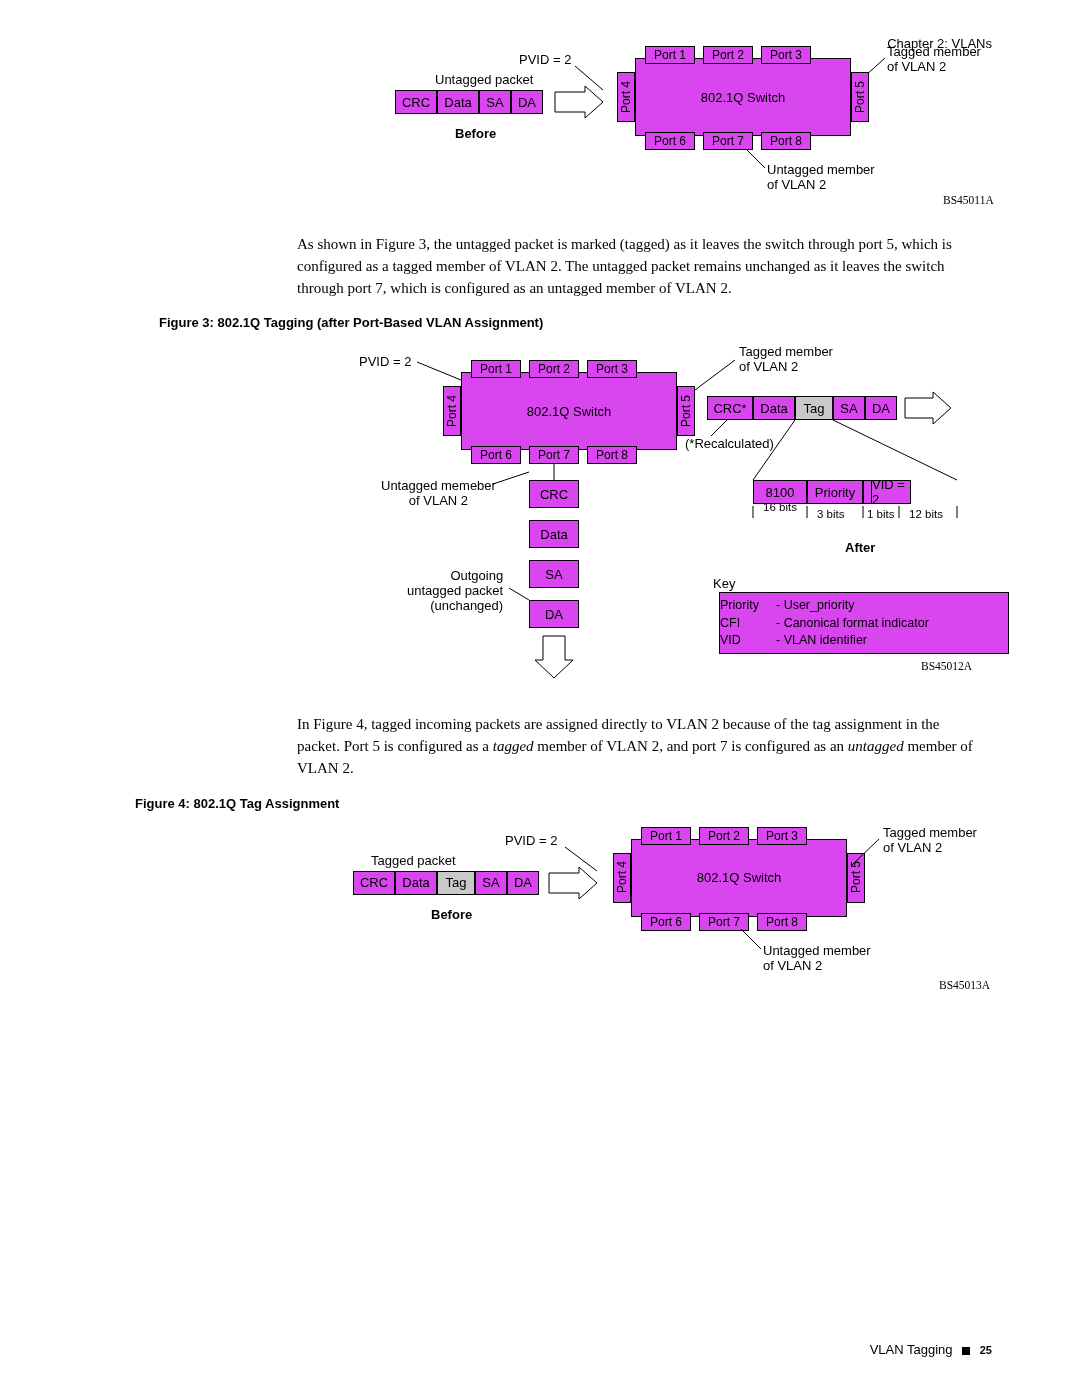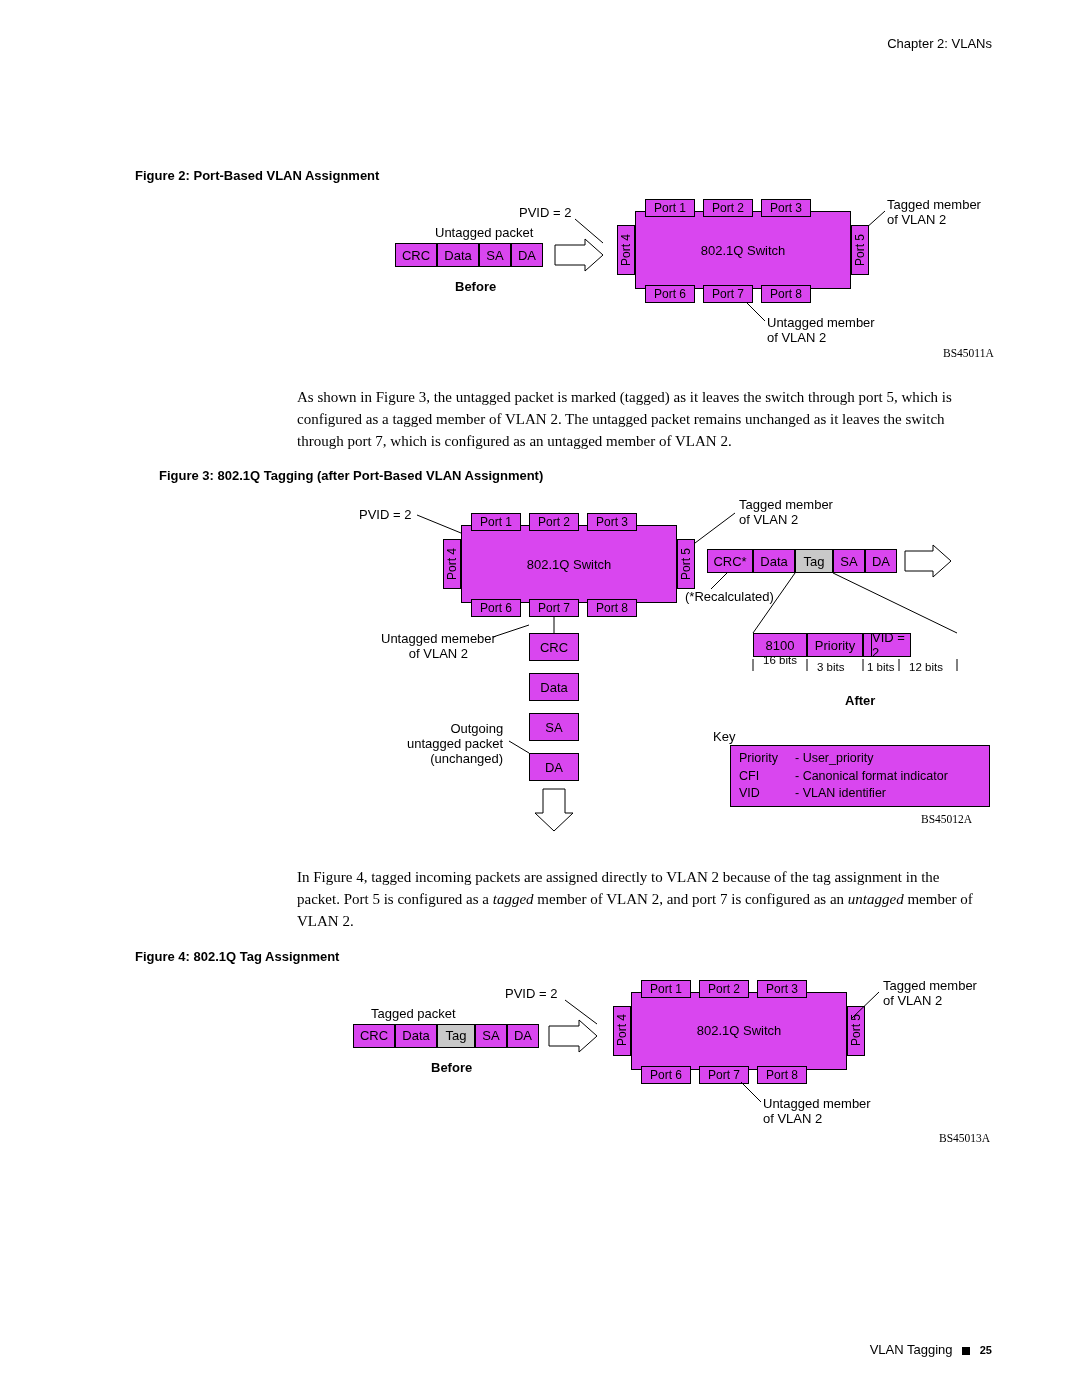--- a/index.html
+++ b/index.html
@@ -81,21 +81,20 @@
     width:8px;height:8px;background:#000;vertical-align:middle;margin:0 6px;
   }
   .footer .pnum { font-weight:bold; font-size:11px;}
 </style>
 </head>
 <body>
 
 <div class="page">
   <div class="chapter-header">Chapter 2: VLANs</div>
 
-  <div class="fig-caption" style="margin-top:128px;">Figure 2:  Port-Based VLAN Assignment</div>
   <div class="diagram" style="width:760px;height:180px;margin-left:120px;">
 
     <div class="label" style="left:264px;top:12px;">PVID = 2</div>
     <div class="label" style="left:180px;top:32px;">Untagged packet</div>
 
     <div class="box" style="left:140px;top:50px;width:42px;height:24px;">
         <span>CRC</span>
       </div>
     <div class="box" style="left:182px;top:50px;width:42px;height:24px;">
         <span>Data</span>
@@ -252,21 +251,21 @@
       <span>Untagged memeber</span><br>
       <span>of VLAN 2</span>
     </div>
     <div class="label" style="left:174px;top:228px;text-align:right;">
       <span>Outgoing</span><br>
       <span>untagged packet</span><br>
       <span>(unchanged)</span>
     </div>
 
     <div class="label" style="left:480px;top:236px;">Key</div>
-    <div class="box" style="left:497px;top:252px;width:260px;height:62px;justify-content:flex-start;padding:4px 8px;">
+    <div class="box" style="left:486px;top:252px;width:290px;height:62px;justify-content:flex-start;padding:4px 0;">
       <div style="font-size:12.5px;line-height:1.4;">
         <div><span style="display:inline-block;width:56px;">Priority</span><span>- User_priority</span></div>
         <div><span style="display:inline-block;width:56px;">CFI</span><span>- Canonical format indicator</span></div>
         <div><span style="display:inline-block;width:56px;">VID</span><span>- VLAN identifier</span></div>
       </div>
     </div>
     <div class="label tiny" style="left:688px;top:320px;font-family:Georgia,serif;">BS45012A</div>
 
     <svg class="overlay" width="780" height="360">
 

